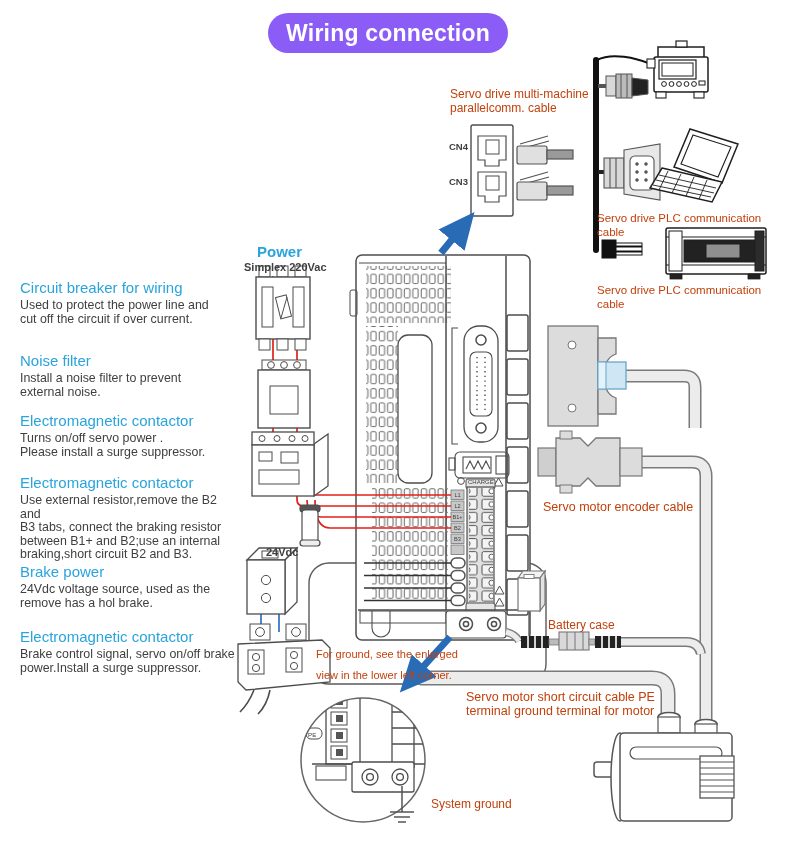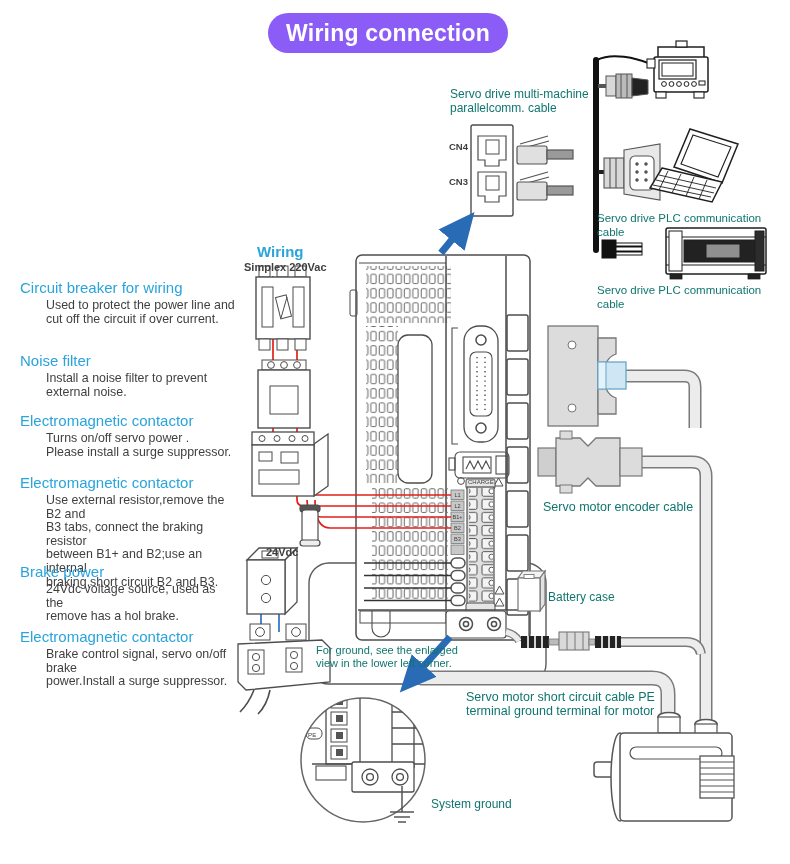--- a/index.html
+++ b/index.html
@@ -2,24 +2,24 @@
 <html><head>
 <meta charset="utf-8">
 <style>
   html,body{margin:0;padding:0;background:#fff;}
   .stage{position:relative;width:790px;height:864px;background:#fff;overflow:hidden;
          font-family:"Liberation Sans",sans-serif;}
   .art{position:absolute;left:0;top:0;}
   .pill{position:absolute;left:268px;top:13px;width:240px;height:40px;border-radius:20px;
         background:#8b5cf6;color:#fff;font-size:23px;font-weight:700;display:flex;
         align-items:center;justify-content:center;letter-spacing:.2px;}
-  .lbl{position:absolute;white-space:pre-line;color:#0f766e;font-size:12px;line-height:14px;}
+  .lbl{position:absolute;white-space:pre-line;color:#c2410c;font-size:12px;line-height:14px;}
   .note{position:absolute;left:20px;width:215px;}
   .note-h{color:#29a4dc;font-size:15px;font-weight:400;line-height:17px;margin-bottom:3px;}
-  .note-b{color:#3f3f3f;font-size:12.4px;line-height:13.6px;white-space:pre-line;margin-left:26px;}
+  .note-b{color:#3f3f3f;font-size:12.4px;line-height:13.6px;white-space:pre-line;}
   .blue-h{position:absolute;color:#29a4dc;font-size:15px;font-weight:700;}
   .sub{position:absolute;color:#3f3f3f;font-size:11px;font-weight:700;}
   svg text{font-family:"Liberation Sans",sans-serif;fill:#3f3f3f;}
 </style>
 </head>
 <body>
 
 <div class="stage">
 
 <svg class="art" width="790" height="864" viewBox="0 0 790 864">
@@ -443,29 +443,29 @@
   <div class="note-h">Brake power</div>
   <div class="note-b">24Vdc voltage source, used as the
 remove has a hol brake.</div>
 </div>
 <div class="note" style="top:628px">
   <div class="note-h">Electromagnetic contactor</div>
   <div class="note-b">Brake control signal, servo on/off brake
 power.Install a surge suppressor.</div>
 </div>
 
-<div class="blue-h" style="left:257px;top:243px">Wiring</div>
+<div class="blue-h" style="left:257px;top:243px">Power</div>
 <div class="sub" style="left:244px;top:261px">Simplex 220Vac</div>
 <div class="sub" style="left:266px;top:546px">24Vdc</div>
 
 <div class="lbl" style="left:450px;top:87px">Servo drive multi-machine
 parallelcomm. cable</div>
 <div class="lbl" style="left:597px;top:211px;font-size:11.5px">Servo drive PLC communication cable</div>
 <div class="lbl" style="left:597px;top:283px;font-size:11.5px">Servo drive PLC communication cable</div>
 <div class="lbl" style="left:543px;top:500px;font-size:12.5px">Servo motor encoder cable</div>
-<div class="lbl" style="left:548px;top:590px">Battery case</div>
+<div class="lbl" style="left:548px;top:618px">Battery case</div>
 <div class="lbl" style="left:466px;top:690px;font-size:12.5px">Servo motor short circuit cable PE
 terminal ground terminal for motor</div>
-<div class="lbl" style="left:316px;top:644px;font-size:11px;line-height:13px">For ground, see the enlarged
+<div class="lbl" style="left:316px;top:644px;font-size:11px;line-height:21px">For ground, see the enlarged
 view in the lower left corner.</div>
 <div class="lbl" style="left:431px;top:797px">System ground</div>
 
 </div>
 
 </body></html>

